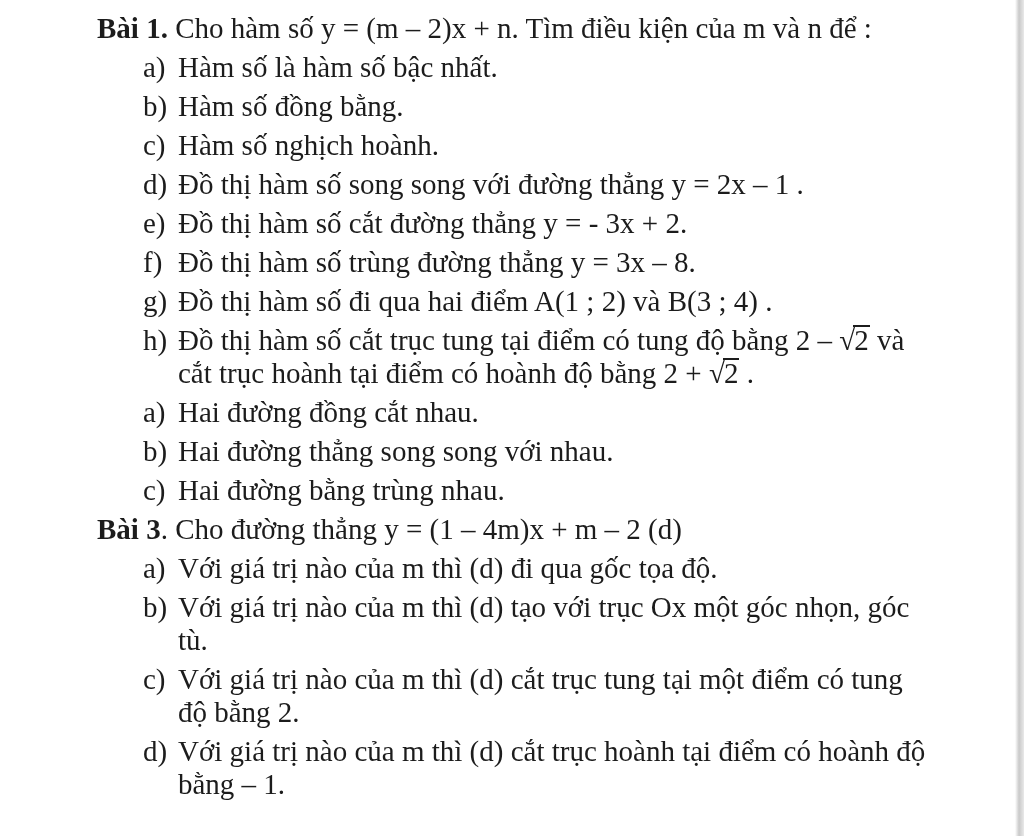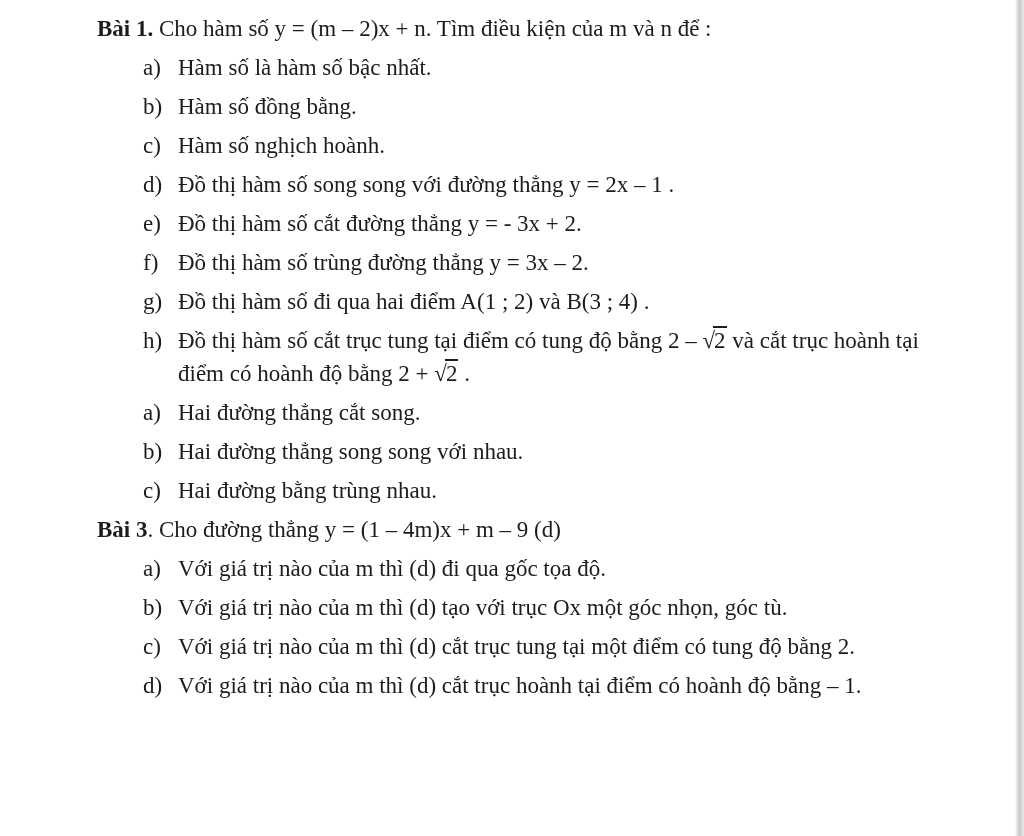--- a/index.html
+++ b/index.html
@@ -10,21 +10,21 @@
   body {
     width: 1024px;
     height: 836px;
     overflow: hidden;
     position: relative;
     font-family: "Liberation Serif", "DejaVu Serif", serif;
     color: #1c1c1c;
   }
   .content {
     padding: 12px 96px 0 97px;
-    font-size: 23px;
+    font-size: 29px;
     line-height: 33px;
   }
   .head {
     margin: 0 0 6px 0;
   }
   .head b { font-weight: bold; }
   .item {
     display: flex;
     padding-left: 46px;
     margin-bottom: 6px;
@@ -75,50 +75,50 @@
     <div class="item">
       <span class="lbl">d)</span>
       <span class="txt">Đồ thị hàm số song song với đường thẳng y = 2x – 1 .</span>
     </div>
     <div class="item">
       <span class="lbl">e)</span>
       <span class="txt">Đồ thị hàm số cắt đường thẳng y = - 3x + 2.</span>
     </div>
     <div class="item">
       <span class="lbl">f)</span>
-      <span class="txt">Đồ thị hàm số trùng đường thẳng y = 3x – 2.</span>
+      <span class="txt">Đồ thị hàm số trùng đường thẳng y = 3x – 8.</span>
     </div>
     <div class="item">
       <span class="lbl">g)</span>
       <span class="txt">Đồ thị hàm số đi qua hai điểm A(1 ; 2) và B(3 ; 4) .</span>
     </div>
     <div class="item">
       <span class="lbl">h)</span>
       <span class="txt"><span>Đồ thị hàm số cắt trục tung tại điểm có tung độ bằng 2 – </span><span class="rad"><span class="radsym">√</span><span class="radval">2</span></span><span> và cắt trục hoành tại điểm có hoành độ bằng 2 + </span><span class="rad"><span class="radsym">√</span><span class="radval">2</span></span><span> .</span></span>
     </div>
   </div>
 
   <div>
 
     <div class="item">
       <span class="lbl">a)</span>
-      <span class="txt">Hai đường thẳng cắt song.</span>
+      <span class="txt">Hai đường đồng cắt nhau.</span>
     </div>
     <div class="item">
       <span class="lbl">b)</span>
       <span class="txt">Hai đường thẳng song song với nhau.</span>
     </div>
     <div class="item">
       <span class="lbl">c)</span>
       <span class="txt">Hai đường bằng trùng nhau.</span>
     </div>
   </div>
 
   <div>
-    <p class="head"><b>Bài 3</b><span>. Cho đường thẳng y = (1 – 4m)x + m – 9   (d)</span></p>
+    <p class="head"><b>Bài 3</b><span>. Cho đường thẳng y = (1 – 4m)x + m – 2   (d)</span></p>
 
     <div class="item">
       <span class="lbl">a)</span>
       <span class="txt">Với giá trị nào của m thì (d) đi qua gốc tọa độ.</span>
     </div>
     <div class="item">
       <span class="lbl">b)</span>
       <span class="txt">Với giá trị nào của m thì (d) tạo với trục Ox một góc nhọn, góc tù.</span>
     </div>
     <div class="item">

